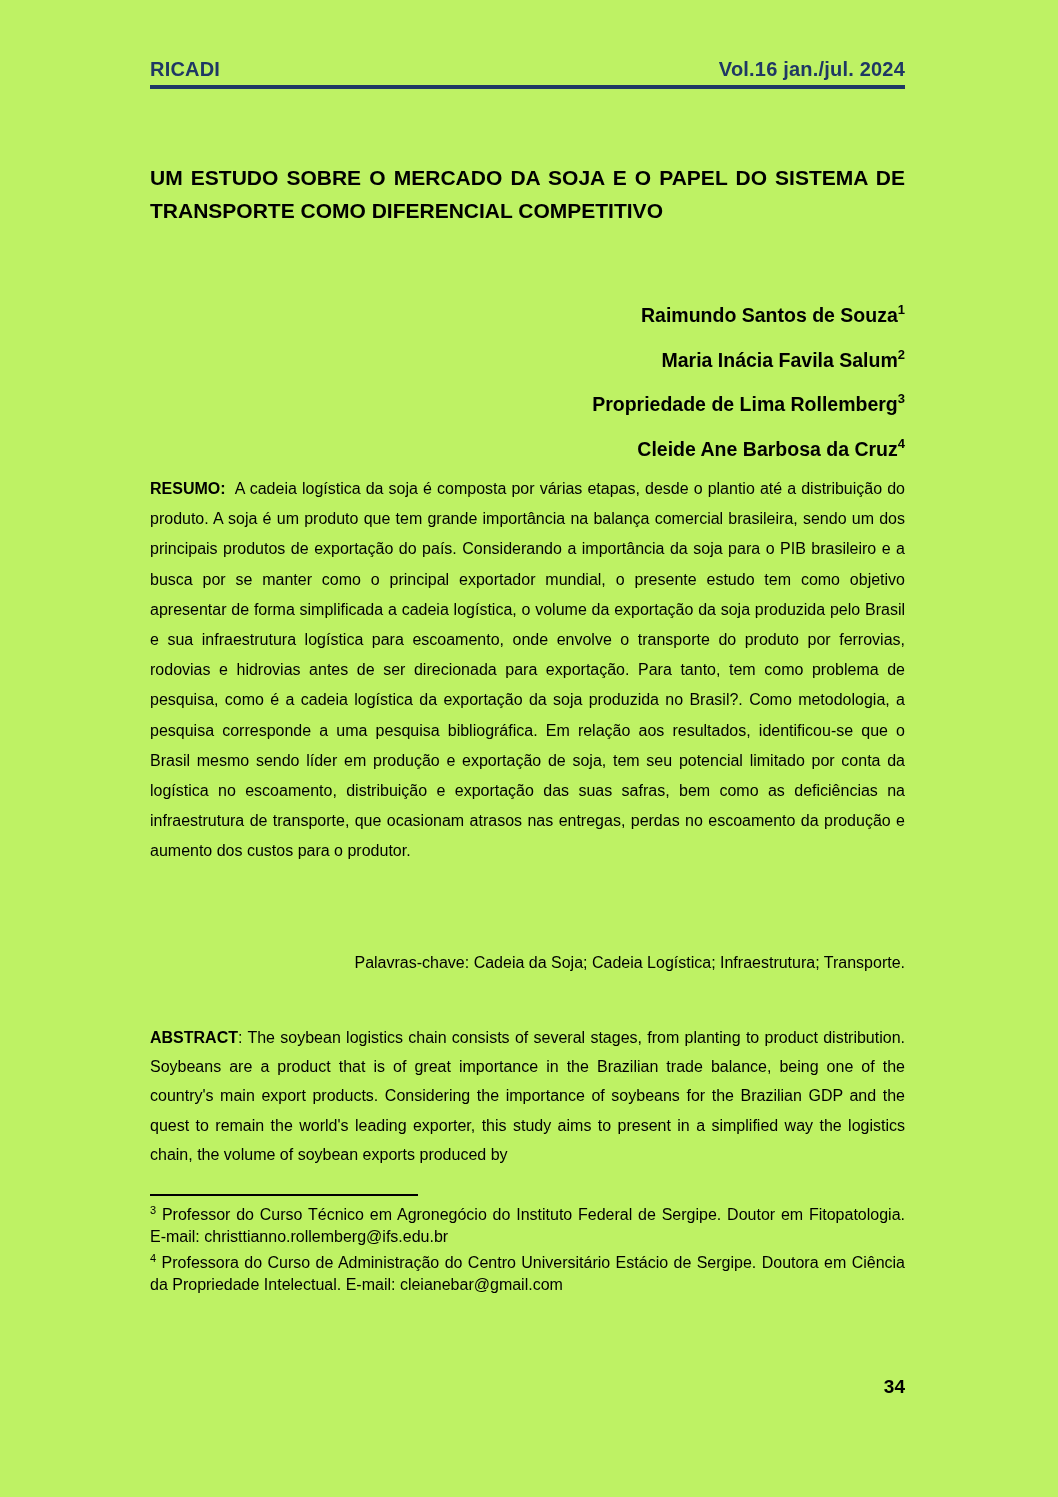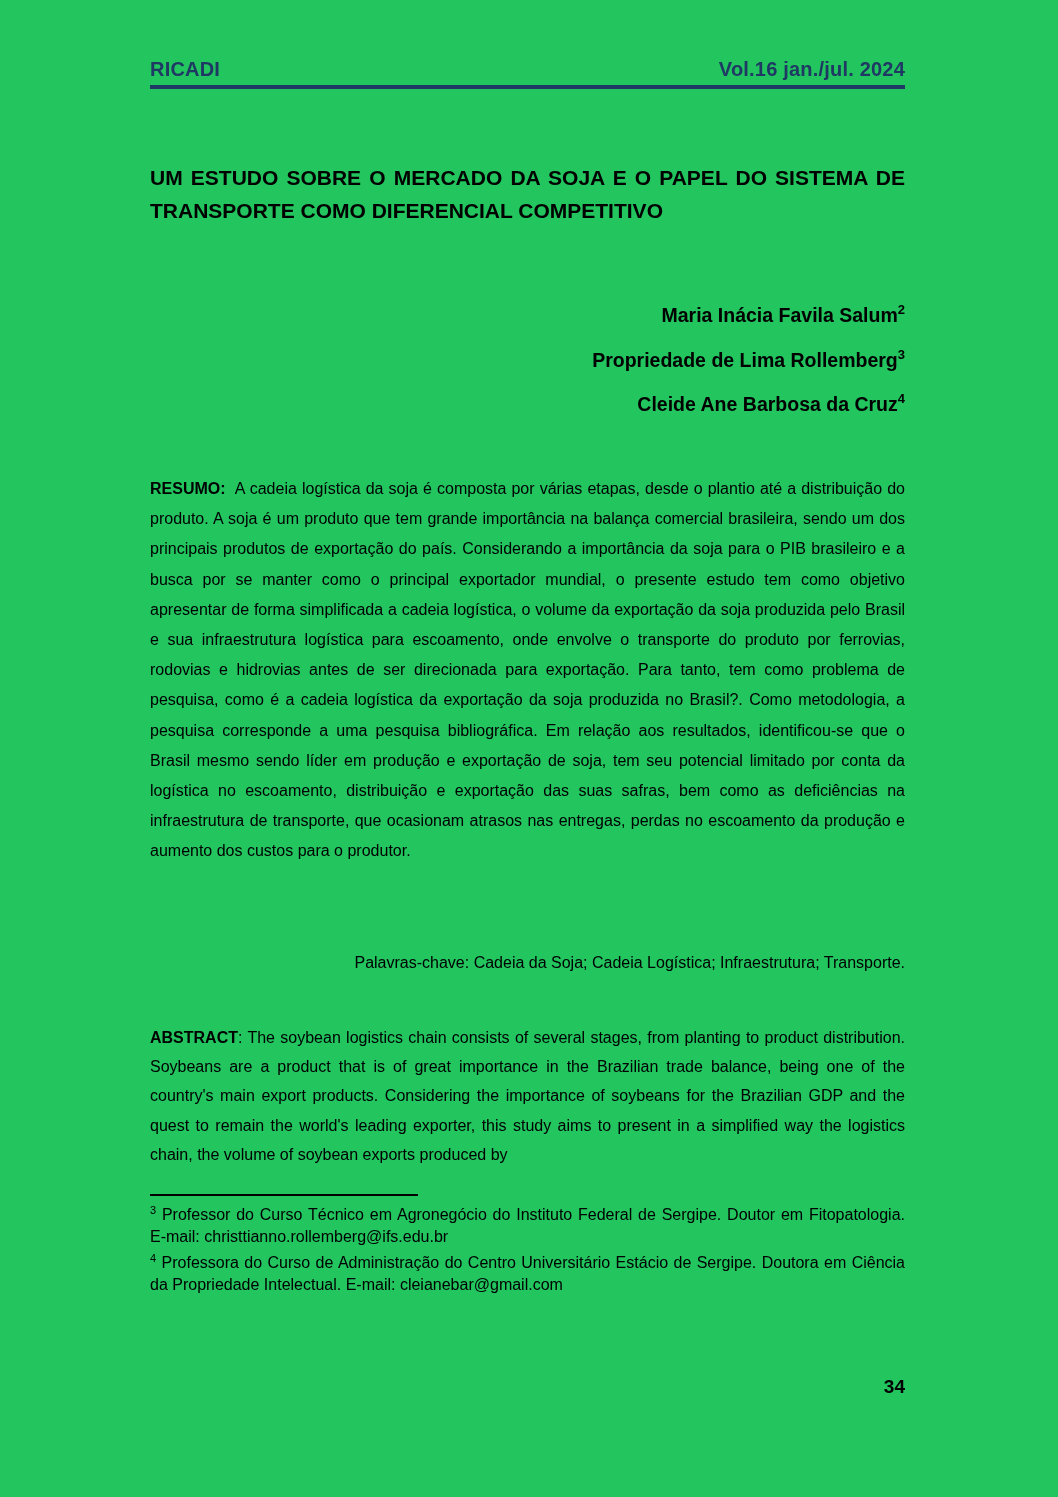--- a/index.html
+++ b/index.html
@@ -6,21 +6,21 @@
   html, body { background: #ffffff; }
   body {
     font-family: "Liberation Sans", "DejaVu Sans", sans-serif;
     color: #000000;
   }
   .page {
     position: relative;
     width: 1058px;
     height: 1497px;
     margin: 0 auto;
-    background: #22c55e;
+    background: #bef264;
     overflow: hidden;
   }
   .abs { position: absolute; left: 150px; width: 755px; }
 
   
   .journal-header {
     top: 58px;
     display: flex;
     justify-content: space-between;
     align-items: flex-end;
@@ -90,20 +90,21 @@
 <div class="page">
 
   <div class="abs journal-header">
     <span>RICADI</span>
     <span>Vol.16 jan./jul. 2024</span>
   </div>
 
   <div class="abs article-title">UM ESTUDO SOBRE O MERCADO DA SOJA E O PAPEL DO SISTEMA DE TRANSPORTE COMO DIFERENCIAL COMPETITIVO</div>
 
   <div class="abs authors-block">
+    <div><span>Raimundo Santos de Souza</span><sup>1</sup></div>
     <div><span>Maria Inácia Favila Salum</span><sup>2</sup></div>
     <div><span>Propriedade de Lima Rollemberg</span><sup>3</sup></div>
     <div><span>Cleide Ane Barbosa da Cruz</span><sup>4</sup></div>
   </div>
 
   <p class="abs body-par resumo-par"><b>RESUMO:</b>&nbsp; <span>A cadeia logística da soja é composta por várias etapas, desde o plantio até a distribuição do produto. A soja é um produto que tem grande importância na balança comercial brasileira, sendo um dos principais produtos de exportação do país. Considerando a importância da soja para o PIB brasileiro e a busca por se manter como o principal exportador mundial, o presente estudo tem como objetivo apresentar de forma simplificada a cadeia logística, o volume da exportação da soja produzida pelo Brasil e sua infraestrutura logística para escoamento, onde envolve o transporte do produto por ferrovias, rodovias e hidrovias antes de ser direcionada para exportação. Para tanto, tem como problema de pesquisa, como é a cadeia logística da exportação da soja produzida no Brasil?. Como metodologia, a pesquisa corresponde a uma pesquisa bibliográfica. Em relação aos resultados, identificou-se que o Brasil mesmo sendo líder em produção e exportação de soja, tem seu potencial limitado por conta da logística no escoamento, distribuição e exportação das suas safras, bem como as deficiências na infraestrutura de transporte, que ocasionam atrasos nas entregas, perdas no escoamento da produção e aumento dos custos para o produtor.</span></p>
 
   <p class="abs body-par keywords-par">Palavras-chave: Cadeia da Soja; Cadeia Logística; Infraestrutura; Transporte.</p>
 
   <p class="abs body-par abstract-par"><b>ABSTRACT</b><span>: The soybean logistics chain consists of several stages, from planting to product distribution. Soybeans are a product that is of great importance in the Brazilian trade balance, being one of the country's main export products. Considering the importance of soybeans for the Brazilian GDP and the quest to remain the world's leading exporter, this study aims to present in a simplified way the logistics chain, the volume of soybean exports produced by</span></p>

